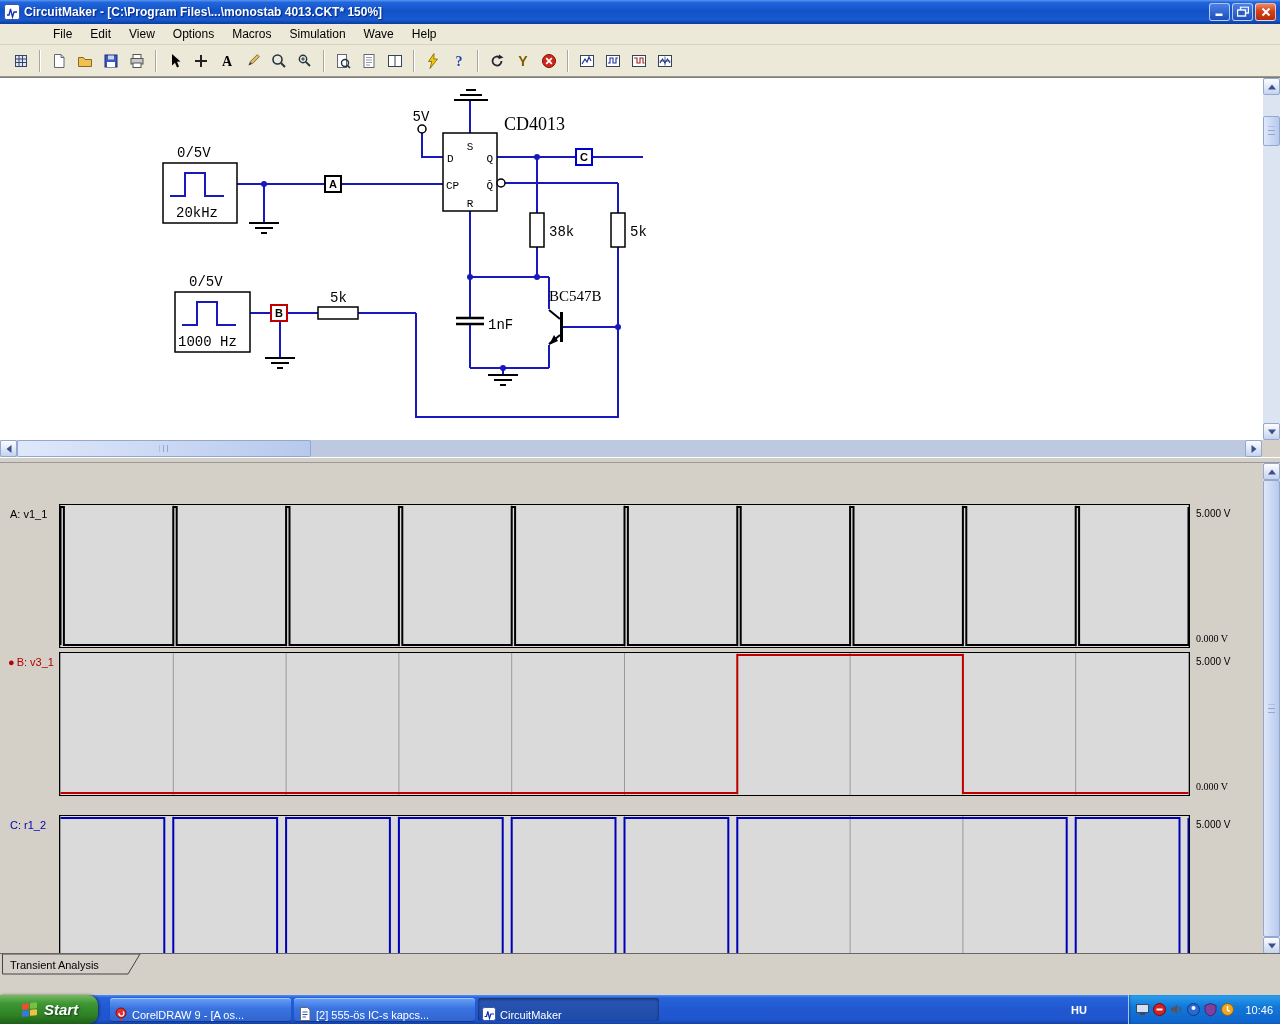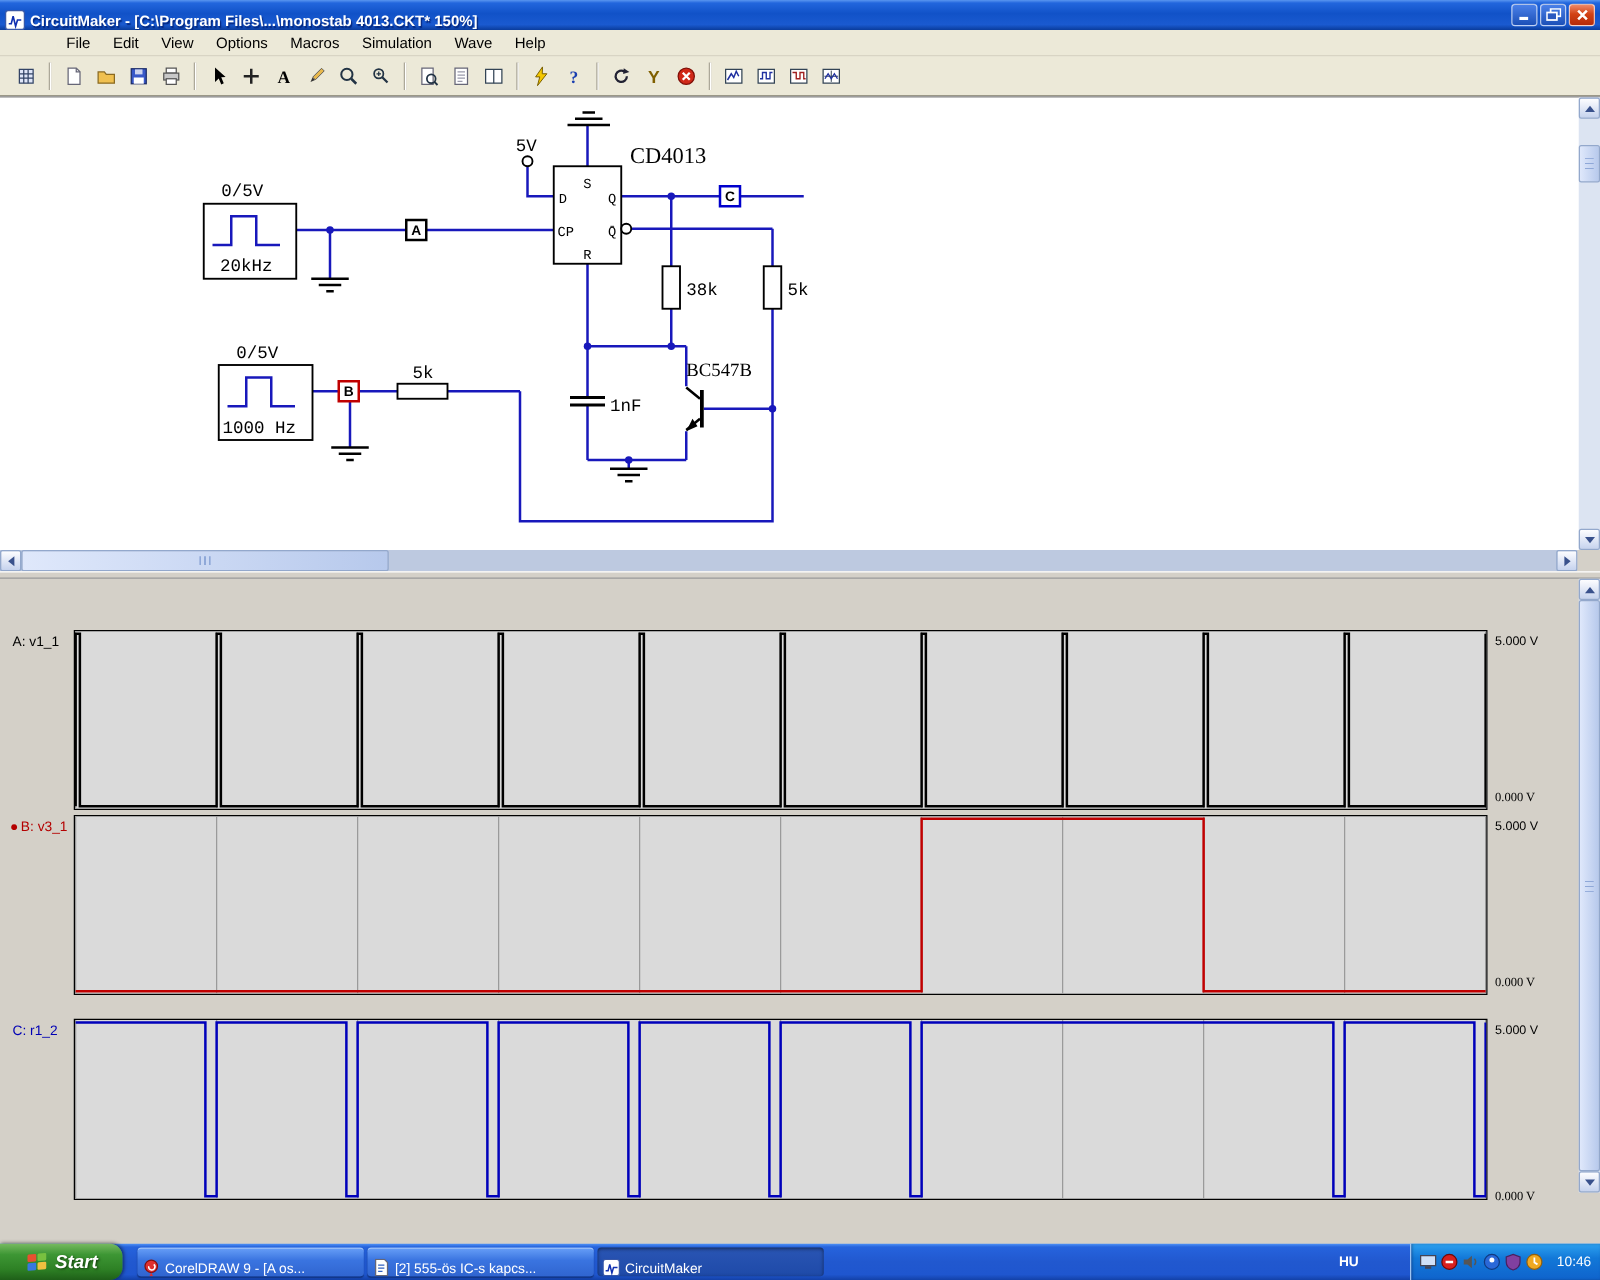--- a/index.html
+++ b/index.html
@@ -1,21 +1,21 @@
 <!DOCTYPE html>
 <html><head>
 <meta charset="utf-8">
 <style>
   html,body{margin:0;padding:0;}
   #screen{position:relative;width:1280px;height:1024px;overflow:hidden;background:#d4d0c8;
           font-family:"Liberation Sans","DejaVu Sans",sans-serif;-webkit-font-smoothing:none;}
   
   .titlebar{position:absolute;left:0;top:0;width:1280px;height:24px;
     background:linear-gradient(180deg,#5a96f0 0%,#2266dd 10%,#1152c8 45%,#1a5ad0 82%,#0a3c9c 100%);
-    display:flex;align-items:flex-end;color:#fff;}
+    display:flex;align-items:center;color:#fff;}
   .titlebar .appicon{width:16px;height:16px;margin:0 4px 0 4px;flex:none;}
   .titlebar .title{font-size:12px;font-weight:bold;text-shadow:1px 1px 1px #00237a;white-space:nowrap;}
   .capbtns{position:absolute;right:4px;top:3px;display:flex;gap:2px;}
   .cap-btn{width:21px;height:18px;border-radius:3px;border:1px solid rgba(255,255,255,.65);
     background:linear-gradient(#4a80e8,#1c50b8);position:relative;box-sizing:border-box;}
   .cap-btn.close{background:linear-gradient(#ef8868,#d24215 45%,#b52b0a);}
   .cap-btn svg{position:absolute;left:50%;top:50%;transform:translate(-50%,-50%);}
   
   .menubar{position:absolute;left:0;top:24px;width:1280px;height:21px;background:#ece9d8;
     display:flex;align-items:center;font-size:12px;color:#000;border-bottom:1px solid #d8d4c4;box-sizing:border-box;padding-left:44px;}
@@ -477,20 +477,26 @@
       <div class="sbbtn" style="top:0;">
           <div class="tri up"></div>
         </div>
       <div class="sbthumb v" style="left:0;width:17px;top:17px;height:457px;"></div>
       <div class="sbbtn" style="bottom:0;top:auto;">
           <div class="tri down"></div>
         </div>
     </div>
   </div>
 
+  <div class="tabrow">
+    <svg width="160" height="21" style="position:absolute;left:2px;top:0;">
+      <path d="M0.5,0 L0.5,20 L126,20 L138,0 Z" fill="#d4d0c8" stroke="#444" stroke-width="1"></path>
+      <text x="8" y="14.5" font-size="11" fill="#000" font-family="Liberation Sans,sans-serif">Transient Analysis</text>
+    </svg>
+  </div>
   <div class="strip"></div>
 
   <div class="taskbar">
     <div class="startbtn">
       <svg width="20" height="20" viewBox="0 0 20 20">
         <g transform="skewY(-6)">
           <rect x="2" y="4" width="7" height="6" rx="1" fill="#e85030"></rect>
           <rect x="10" y="4" width="7" height="6" rx="1" fill="#78c040"></rect>
           <rect x="2" y="11" width="7" height="6" rx="1" fill="#3878e0"></rect>
           <rect x="10" y="11" width="7" height="6" rx="1" fill="#f0c040"></rect>

